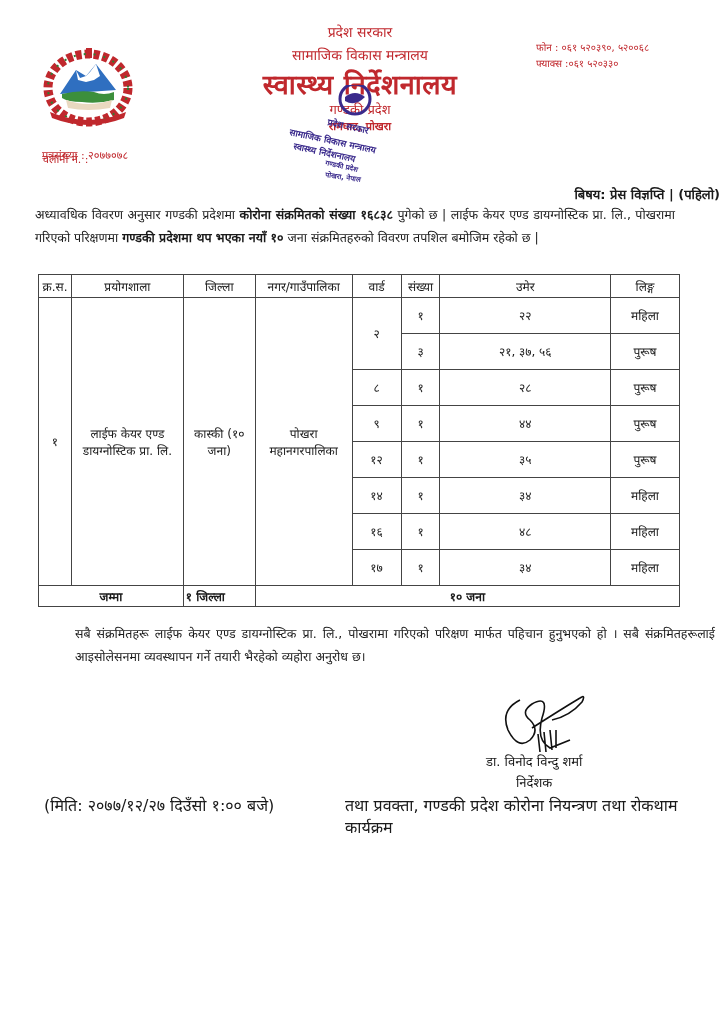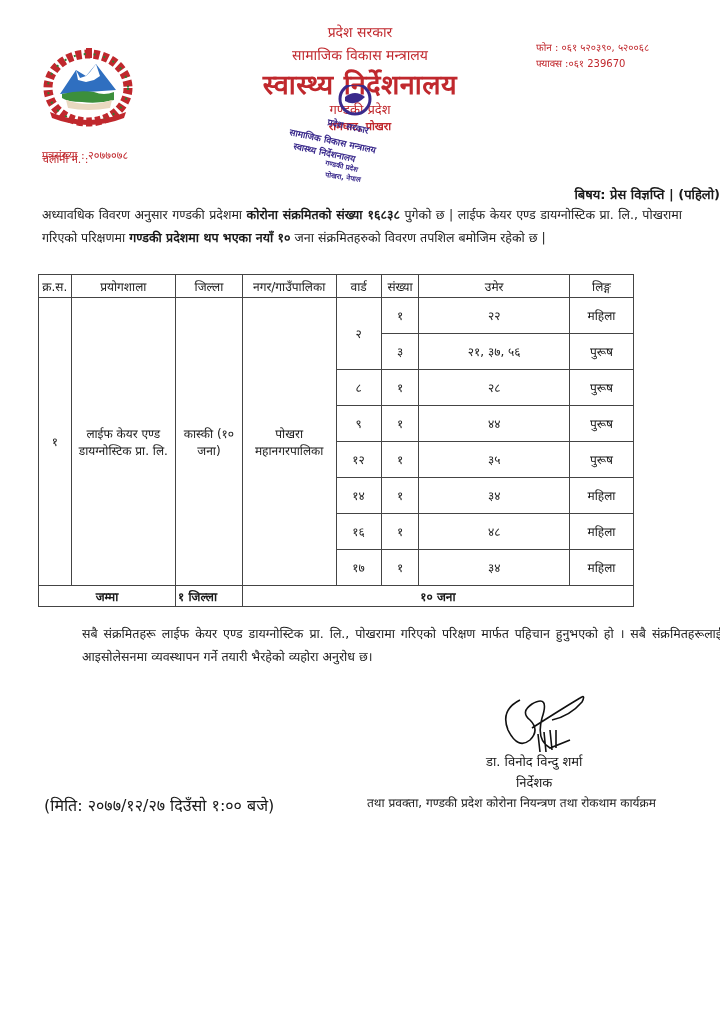--- a/index.html
+++ b/index.html
@@ -10,31 +10,31 @@
   .h1{top:22px;font-size:14px;}
   .h2{top:45px;font-size:14px;}
   .h3{top:65px;font-size:27px;font-weight:bold;letter-spacing:0.5px;}
   .h4{top:100px;font-size:13px;}
   .h5{top:118px;font-size:11px;font-weight:bold;}
   .contact{left:536px;font-size:10px;}
   .refno{left:42px;font-size:11px;}
   .emblem{left:38px;top:46px;width:100px;height:82px;}
   .stamp{left:285px;top:85px;width:115px;height:100px;}
   .subject{top:185px;left:0;width:720px;text-align:right;font-size:13px;font-weight:bold;}
-  .para{left:42px;width:640px;font-size:12.5px;line-height:23px;text-align:justify;}
+  .para{left:35px;width:640px;font-size:12.5px;line-height:23px;text-align:justify;}
   .para b{font-weight:bold;}
-  table.main{position:absolute;left:38px;top:274px;width:596px;border-collapse:collapse;font-size:12px;}
+  table.main{position:absolute;left:38px;top:274px;width:642px;border-collapse:collapse;font-size:12px;}
   table.main td, table.main th{border:1px solid #444;text-align:center;vertical-align:middle;padding:0 2px;font-weight:normal;}
   table.main th{height:22px;font-size:12px;}
   table.main td.rowcell{height:35px;}
   table.main tr.total td{height:20px;font-weight:bold;}
   .footer-date{left:44px;top:794px;font-size:16px;}
   .sign-name{left:486px;top:752px;font-size:13px;}
   .sign-title{left:516px;top:773px;font-size:13px;}
-  .sign-role{left:367px;top:794px;font-size:12px;}
+  .sign-role{left:345px;top:794px;font-size:16px;}
   .signature{left:490px;top:690px;width:100px;height:70px;}
 </style>
 </head>
 <body>
 
 <div class="abs emblem">
   <svg width="100" height="82" viewBox="0 0 100 82">
     <ellipse cx="50" cy="42" rx="40" ry="34" fill="none" stroke="#c0282d" stroke-width="9" stroke-dasharray="6 3"></ellipse>
     <ellipse cx="50" cy="42" rx="40" ry="34" fill="none" stroke="#2e7d32" stroke-width="2" stroke-dasharray="2 8"></ellipse>
     <path d="M22 48 L38 24 L48 30 L58 18 L78 44 Z" fill="#2f6fc0"></path>
@@ -60,21 +60,21 @@
       <text x="42" y="40" transform="rotate(12 42 40)">प्रदेश सरकार</text>
       <text x="4" y="50" transform="rotate(12 4 50)">सामाजिक विकास मन्त्रालय</text>
       <text x="8" y="64" transform="rotate(12 8 64)">स्वास्थ्य निर्देशनालय</text>
       <text x="40" y="80" transform="rotate(12 40 80)" font-size="7">गण्डकी प्रदेश</text>
       <text x="40" y="92" transform="rotate(8 40 92)" font-size="7">पोखरा, नेपाल</text>
     </g>
   </svg>
 </div>
 
 <div class="abs contact red" style="top:40px;">फोन : ०६१ ५२०३९०, ५२००६८</div>
-<div class="abs contact red" style="top:56px;">फ्याक्स :०६१ 239670</div>
+<div class="abs contact red" style="top:56px;">फ्याक्स :०६१ ५२०३३०</div>
 
 <div class="abs refno red" style="top:147px;">पत्रसंख्या  : २०७७०७८</div>
 <div class="abs refno red" style="top:151px;">चलानी नं. :</div>
 
 <div class="abs subject">बिषय: प्रेस विज्ञप्ति   |  (पहिलो)</div>
 
 <div class="abs para" style="top:203px;">
   <span>अध्यावधिक विवरण अनुसार गण्डकी प्रदेशमा </span><b>कोरोना संक्रमितको संख्या १६८३८</b><span> पुगेको छ | लाईफ केयर एण्ड डायग्नोस्टिक प्रा. लि., पोखरामा  गरिएको परिक्षणमा </span><b>गण्डकी  प्रदेशमा थप भएका नयाँ १०</b><span> जना संक्रमितहरुको विवरण तपशिल बमोजिम रहेको छ |</span>
 </div>
 

